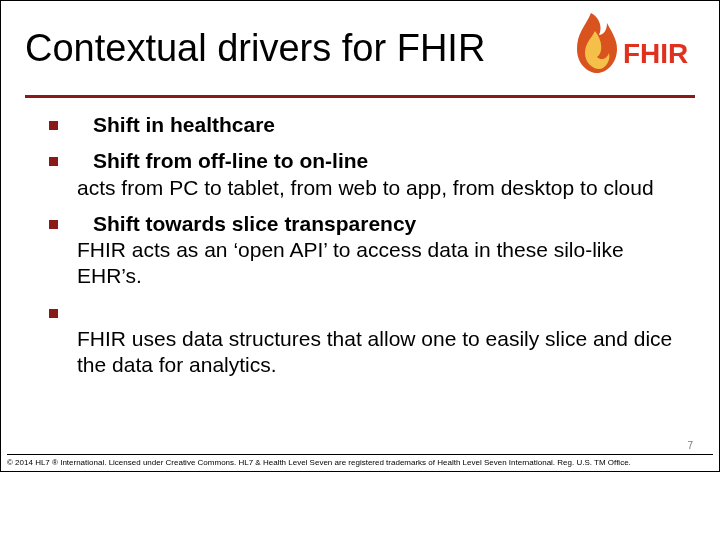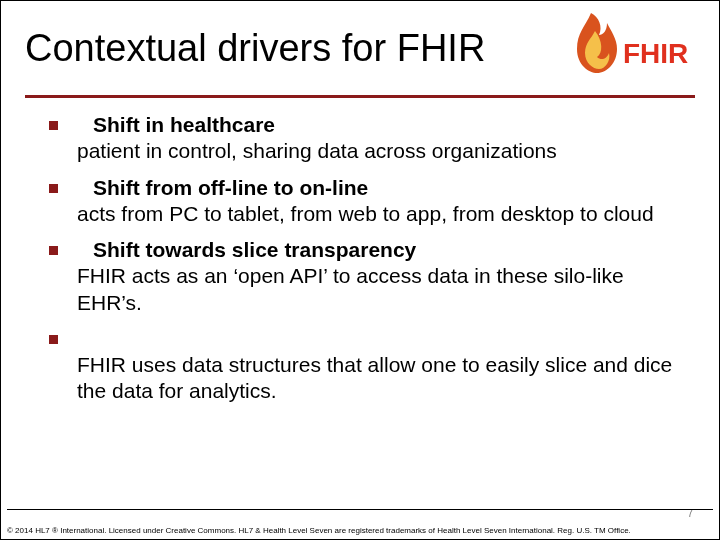--- a/index.html
+++ b/index.html
@@ -1,19 +1,19 @@
 <!DOCTYPE html>
 <html><head>
 <meta charset="utf-8">
 <style>
   * { margin: 0; padding: 0; box-sizing: border-box; }
   html, body { width: 720px; height: 540px; font-family: Arial, Helvetica, sans-serif; background: #fff; }
   .slide {
     width: 720px;
-    height: 540px;
+    height: 472px;
     border: 1px solid #000;
     position: relative;
     padding: 0;
   }
   .header {
     display: flex;
     align-items: center;
     padding: 8px 24px 6px 24px;
   }
   .title {
@@ -61,21 +61,21 @@
   .bullets li .bold {
     font-weight: 700;
     margin-left: 16px;
   }
   .footer {
     position: absolute;
     bottom: 4px;
     left: 6px;
     right: 6px;
     border-top: 1px solid #000;
-    padding-top: 16px;
+    padding-top: 3px;
     font-size: 8px;
     color: #000;
     white-space: nowrap;
     overflow: hidden;
   }
   .pagenum {
     position: absolute;
     right: 26px;
     bottom: 20px;
     font-size: 10px;
@@ -100,21 +100,20 @@
       </svg>
     </div>
   </div>
 
   <hr class="rule">
 
   <div class="body">
     <ul class="bullets">
       <li>
         <span class="bold">Shift in healthcare</span><br>
-        <span>patient in control, sharing data across organizations</span>
       </li>
       <li>
         <span class="bold">Shift from off-line to on-line</span><br>
         <span>acts from PC to tablet, from web to app, from desktop to cloud</span>
       </li>
       <li>
         <span class="bold">Shift towards slice transparency</span><br>
         <span>FHIR acts as an ‘open API’ to access data in these silo-like EHR’s.</span>
       </li>
       <li>

